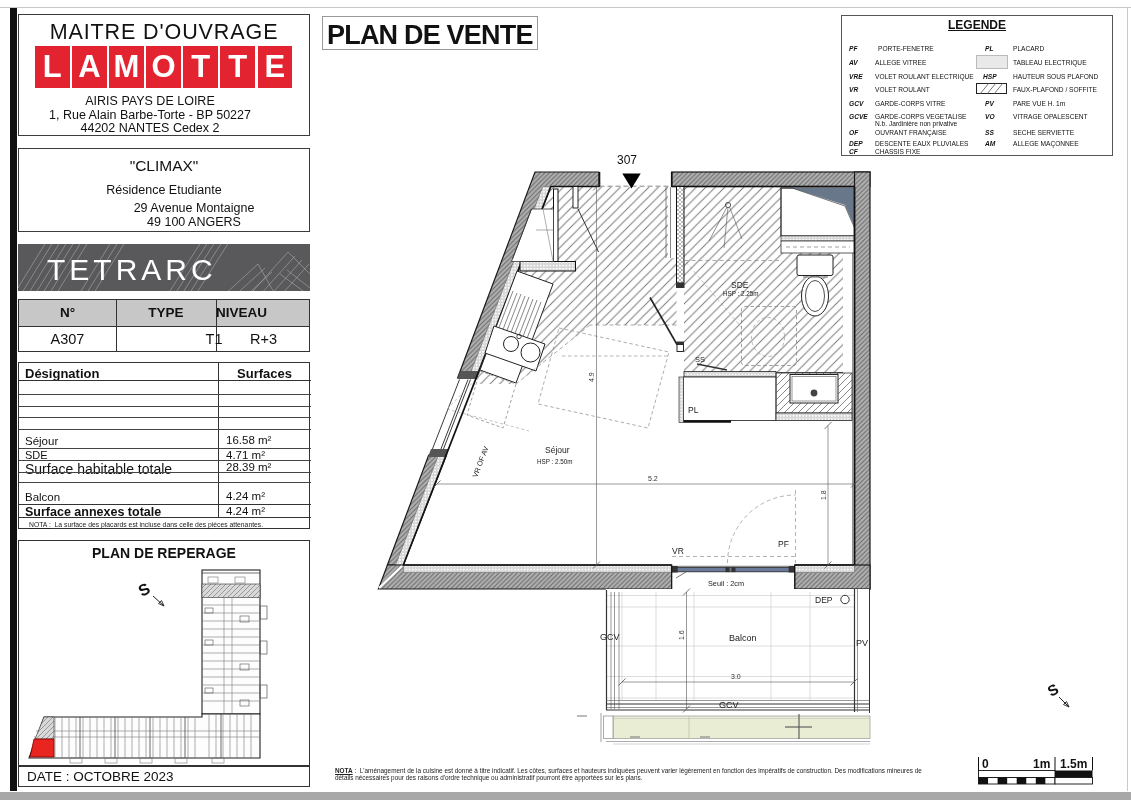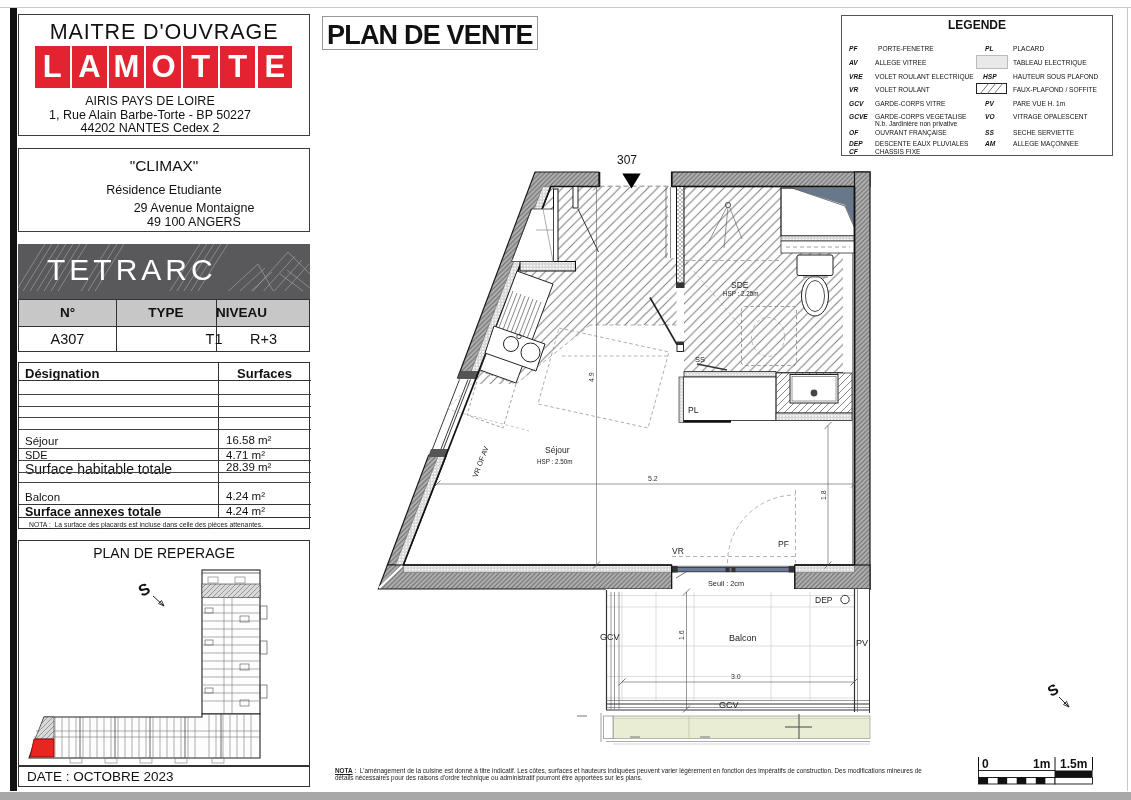--- a/index.html
+++ b/index.html
@@ -35,21 +35,21 @@
 <div class="b ctr" style="left:18px;top:95px;width:264px;font-size:12.5px;line-height:13.5px;">AIRIS PAYS DE LOIRE<br>1, Rue Alain Barbe-Torte - BP 50227<br>44202 NANTES Cedex 2</div>
 
 <div class="b" style="left:18px;top:148px;width:292px;height:84px;border:1px solid #3c3c3c;background:#fff;"></div>
 
 <div class="b ctr" style="left:18px;top:157px;width:292px;font-size:15.5px;">"CLIMAX"</div>
 
 <div class="b ctr" style="left:18px;top:183px;width:292px;font-size:12.5px;">Résidence Etudiante</div>
 
 <div class="b ctr" style="left:18px;top:202px;width:352px;font-size:12.5px;line-height:13.5px;">29 Avenue Montaigne<br>49 100 ANGERS</div>
 
-<div class="b" style="left:18px;top:244px;width:292px;height:56px;background:#59595c;overflow:hidden;">
+<div class="b" style="left:18px;top:244px;width:292px;height:47px;background:#59595c;overflow:hidden;">
 <svg width="292" height="47" style="position:absolute;left:0;top:0">
 <g stroke="#ececec" stroke-width="0.6" opacity="0.55" fill="none">
 <path d="M-5,52 L30,-5 M2,52 L37,-5 M9,52 L44,-5 M16,52 L51,-5 M23,52 L58,-5 M30,52 L65,-5 M37,52 L72,-5"></path>
 <path d="M60,52 L95,-5 M67,52 L102,-5 M74,52 L109,-5"></path>
 <path d="M150,50 L185,-5 M157,50 L192,-5 M164,50 L199,-5 M171,50 L206,-5 M178,50 L213,-5"></path>
 <path d="M205,52 L240,20 L258,52 M212,56 L247,24 M219,60 L254,28"></path>
 <path d="M235,47 L270,8 L292,30 M242,51 L277,12 M249,55 L284,16 M256,59 L291,20"></path>
 <path d="M262,30 L292,52 M269,26 L292,44"></path>
 </g>
 <text x="29" y="36" fill="#fff" font-size="30px" letter-spacing="4" font-family="Liberation Sans">TETRARC</text>
@@ -100,33 +100,33 @@
 
 <div style="position:absolute;left:6px;top:142px;font-weight:bold;font-size:12.5px;">Surface annexes totale</div>
 <div style="position:absolute;left:207px;top:141.5px;font-size:11.5px;">4.24 m²</div>
 <div style="position:absolute;left:0;top:154px;width:292px;height:1px;background:#333;"></div>
 
 <div style="position:absolute;left:10px;top:157.5px;font-size:6.8px;white-space:nowrap;color:#222;"><span style="text-decoration:underline">NOTA :</span>&nbsp; La surface des placards est incluse dans celle des pièces attenantes.</div>
 </div>
 
 <div class="b" style="left:18px;top:540px;width:292px;height:226px;border:1px solid #333;"></div>
 
-<div class="b ctr" style="left:18px;top:545px;width:292px;font-weight:normal;font-size:14px;">PLAN DE REPERAGE</div>
+<div class="b ctr" style="left:18px;top:545px;width:292px;font-weight:bold;font-size:14px;">PLAN DE REPERAGE</div>
 
 <div class="b" style="left:18px;top:766px;width:292px;height:21px;border:1px solid #333;"></div>
 
 <div class="b" style="left:27px;top:769px;font-size:13.5px;">DATE : OCTOBRE 2023</div>
 
 <div class="b" style="left:322px;top:16px;width:216px;height:34px;border:1px solid #999;"></div>
 
 <div class="b" style="left:327px;top:20px;font-size:27px;font-weight:bold;letter-spacing:-0.8px;">PLAN DE VENTE</div>
 
 <div class="b" style="left:841px;top:15px;width:272px;height:141px;border:1px solid #555;"></div>
 
-<div class="b ctr" style="left:841px;top:18px;width:272px;font-weight:bold;font-size:12px;"><span style="">LEGENDE</span></div>
+<div class="b ctr" style="left:841px;top:18px;width:272px;font-weight:bold;font-size:12px;"><span style="text-decoration:underline">LEGENDE</span></div>
 <div class="b" style="left:841px;top:36px;width:272px;font-size:6.6px;">
 
 <div style="position:absolute;left:8px;top:9px;font-style:italic;font-weight:bold;">PF</div>
 <div style="position:absolute;left:8px;top:23px;font-style:italic;font-weight:bold;">AV</div>
 <div style="position:absolute;left:8px;top:37px;font-style:italic;font-weight:bold;">VRE</div>
 <div style="position:absolute;left:8px;top:50px;font-style:italic;font-weight:bold;">VR</div>
 <div style="position:absolute;left:8px;top:64px;font-style:italic;font-weight:bold;">GCV</div>
 <div style="position:absolute;left:8px;top:77px;font-style:italic;font-weight:bold;">GCVE</div>
 <div style="position:absolute;left:8px;top:93px;font-style:italic;font-weight:bold;">OF</div>
 <div style="position:absolute;left:8px;top:103.5px;font-style:italic;font-weight:bold;">DEP</div>

